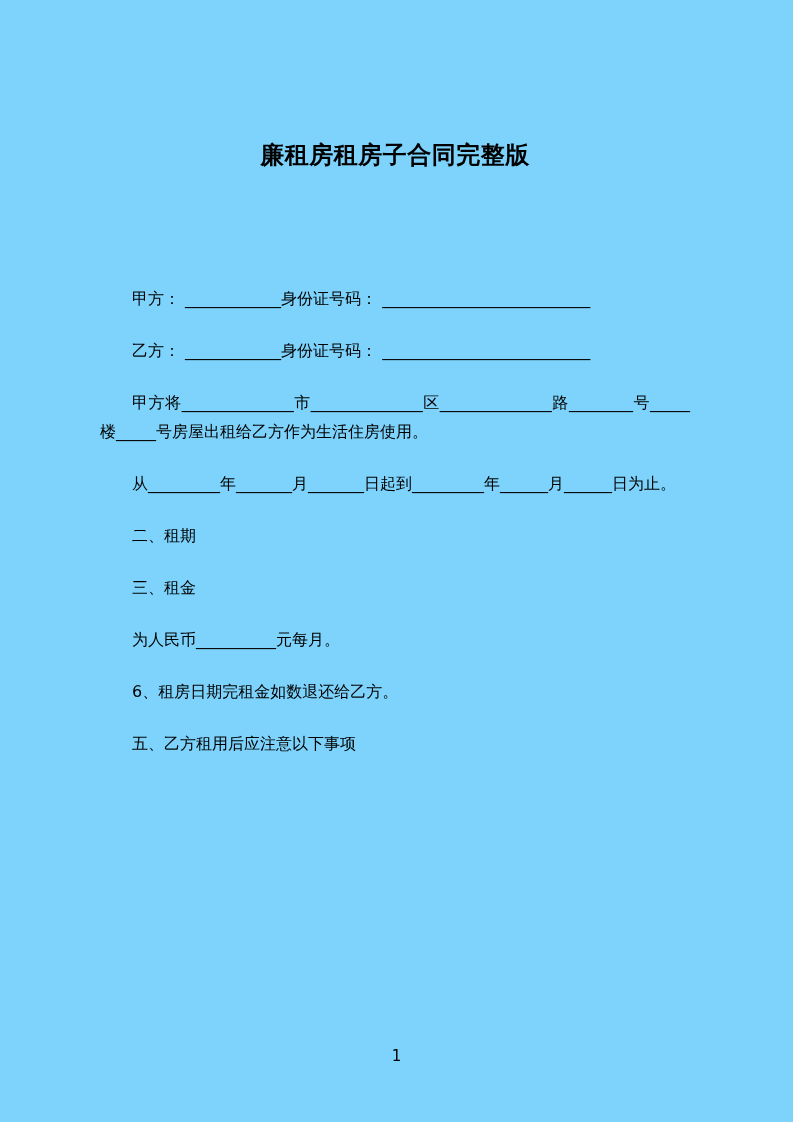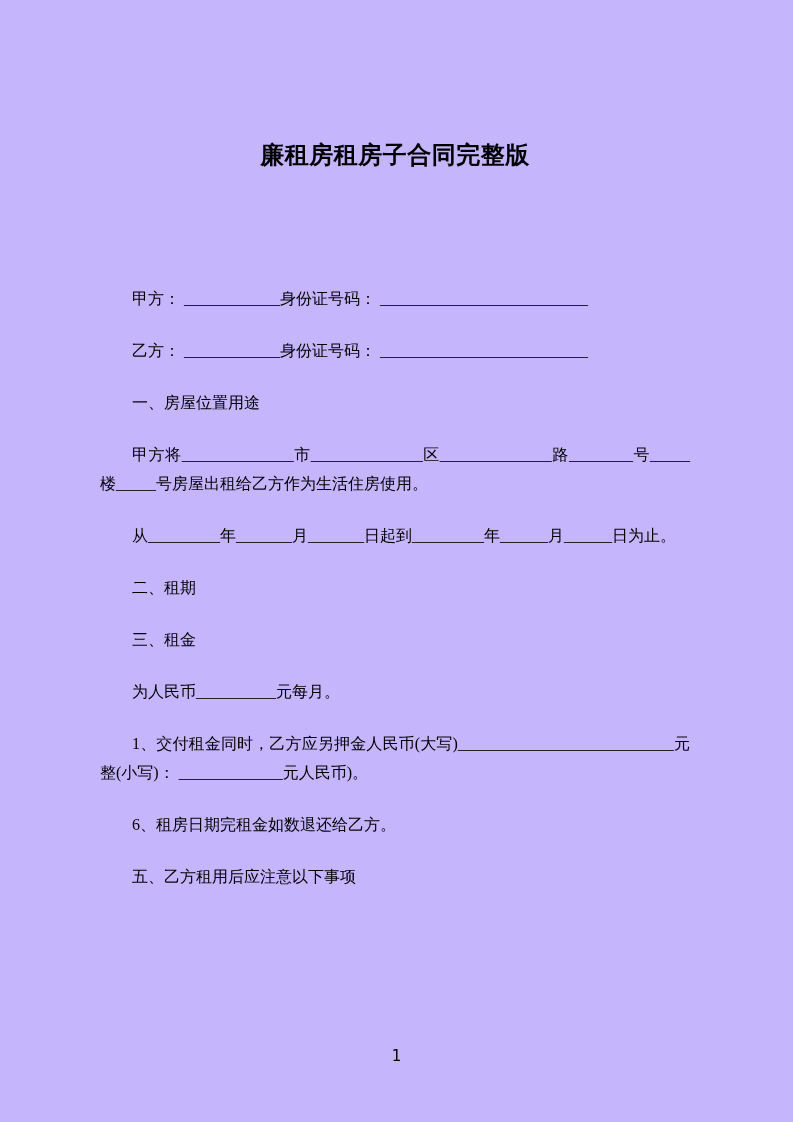--- a/index.html
+++ b/index.html
@@ -5,21 +5,21 @@
   html, body {
     margin: 0;
     padding: 0;
     background: #ffffff;
   }
   .page {
     position: relative;
     width: 793px;
     height: 1122px;
     margin: 0 auto;
-    background: #c4b5fd;
+    background: #7dd3fc;
     color: #000000;
     font-family: "DejaVu Sans", sans-serif;
     box-sizing: border-box;
     padding: 138px 103px 0 100px;
     overflow: hidden;
   }
   .doc-title {
     margin: 0;
     font-size: 24px;
     line-height: 34px;
@@ -31,21 +31,20 @@
     margin-top: 112px;
   }
   .content p {
     margin: 0 0 23px 0;
     font-size: 16px;
     line-height: 29px;
     text-indent: 2em;
     text-align: justify;
     font-weight: normal;
     word-wrap: break-word;
-    font-family: Liberation Serif, serif;
   }
   .page-footer {
     position: absolute;
     left: 0;
     right: 0;
     top: 1046px;
     text-align: center;
     font-size: 15px;
     line-height: 20px;
     color: #000000;
@@ -54,26 +53,24 @@
 </head>
 <body>
 
 <div class="page">
 
   <h1 class="doc-title">廉租房租房子合同完整版</h1>
 
   <div class="content">
     <p>甲方： ____________身份证号码： __________________________</p>
     <p>乙方： ____________身份证号码： __________________________</p>
-    <p>一、房屋位置用途</p>
     <p>甲方将______________市______________区______________路________号_____楼_____号房屋出租给乙方作为生活住房使用。</p>
     <p>从_________年_______月_______日起到_________年______月______日为止。</p>
     <p>二、租期</p>
     <p>三、租金</p>
     <p>为人民币__________元每月。</p>
-    <p>1、交付租金同时，乙方应另押金人民币(大写)___________________________元整(小写)： _____________元人民币)。</p>
     <p>6、租房日期完租金如数退还给乙方。</p>
     <p>五、乙方租用后应注意以下事项</p>
   </div>
 
   <div class="page-footer">1</div>
 
 </div>
 
 </body></html>

